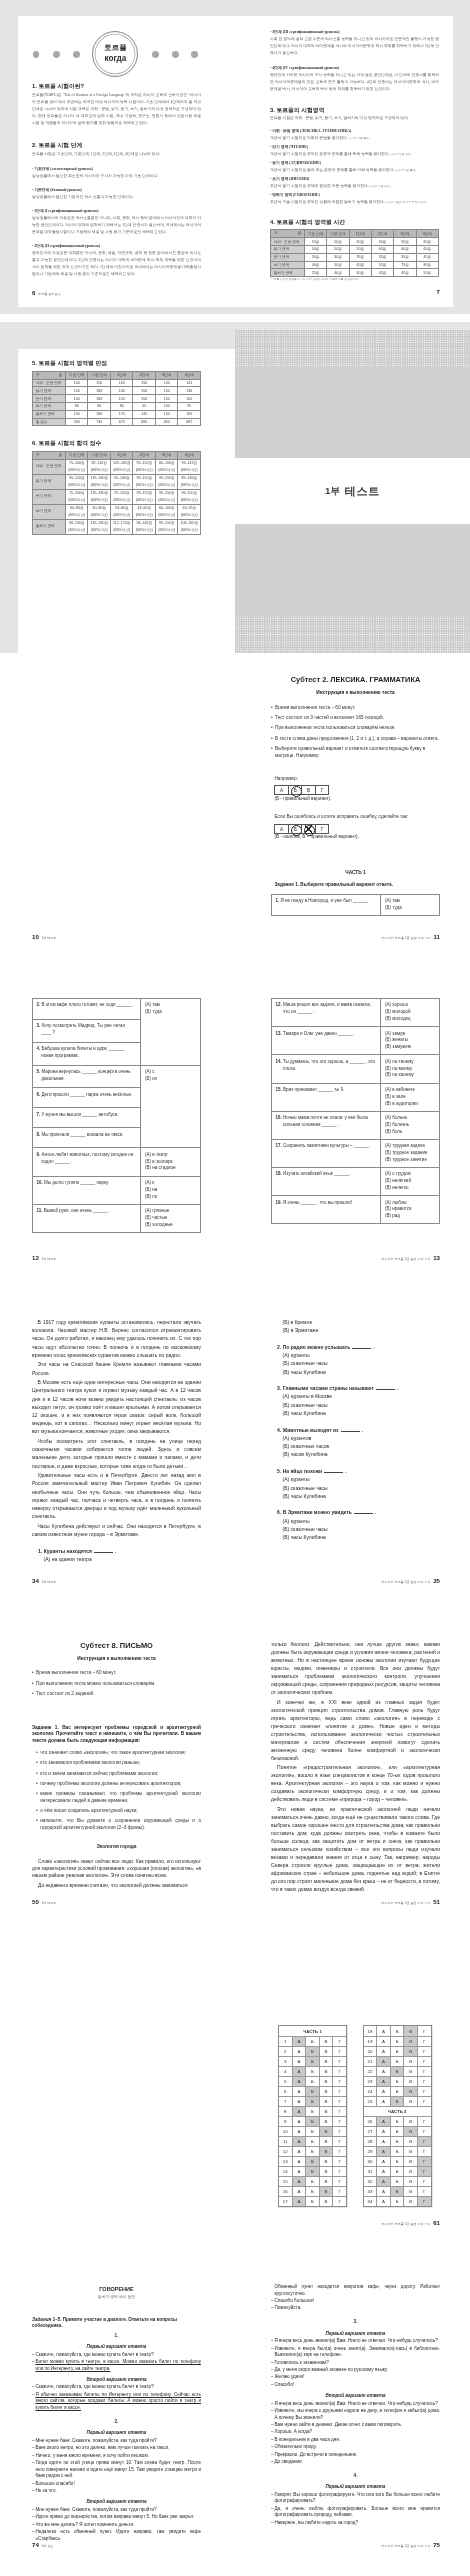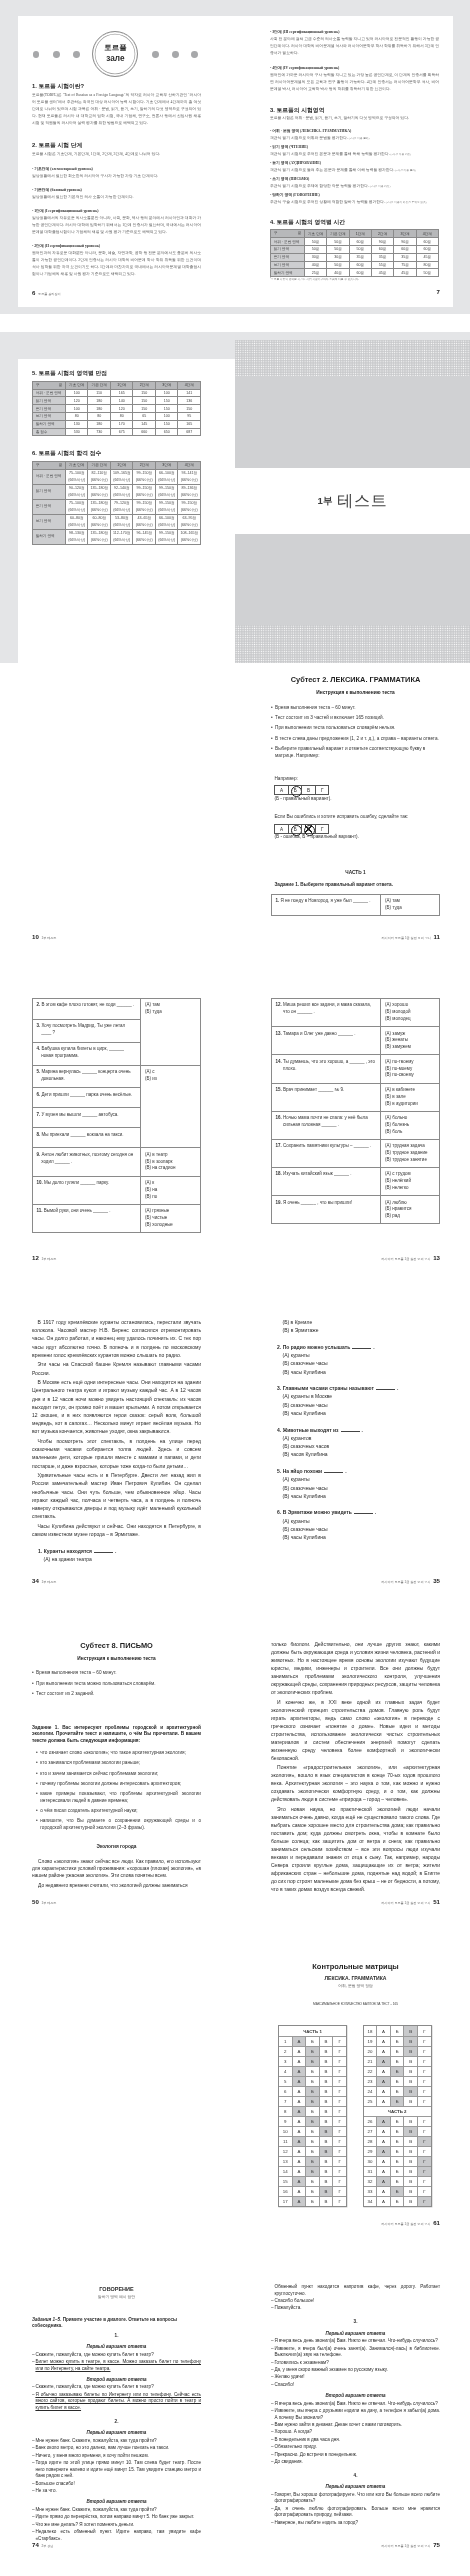--- a/index.html
+++ b/index.html
@@ -39,29 +39,29 @@
 
 .tbl{display:grid;grid-template-columns:34px repeat(6,1fr);border-top:0.7px solid #8a8a8a;border-left:0.7px solid #8a8a8a;font-size:3.6px;color:#444}
 .tbl .c{border-right:0.7px solid #8a8a8a;border-bottom:0.7px solid #8a8a8a;height:7.8px;display:flex;align-items:center;justify-content:center;text-align:center;white-space:nowrap;overflow:hidden}
 .tbl .hd{background:#b7b8ba;color:#333}
 .tbl .lb{background:#cdced0;justify-content:flex-start;padding-left:2.7px;color:#333}
 .tbl .hl{display:block;text-align:justify;text-align-last:justify;padding:0 2.7px;line-height:7.2px}
 .tbl .tall{height:15px;flex-direction:column;line-height:6.8px}
 .t8{grid-template-columns:33px repeat(6,1fr)}
 
 
-#secB{top:332px;height:331px;background:#e4e5e7}
+#secB{top:322px;height:331px;background:#e4e5e7}
 #p8{left:18.4px;top:27px;width:217px;height:304px}
 #p9{left:235px;top:8.2px;width:235px;height:323px;background:#fff}
 #c8{left:13.6px;top:11.3px;width:169px}
 .dots{position:absolute;left:0;width:235px;background-color:#c9cacc;background-image:radial-gradient(circle,#ffffff 0.6px,transparent 0.8px);background-size:2.3px 2.3px}
 .gband{position:absolute;left:0;width:235px;background:#d0d1d3}
 .wband{position:absolute;left:0;width:235px;background:#fff;display:flex;align-items:center;justify-content:center;gap:4.8px;color:#3f3f3f}
 .wband .pt{font-size:9.6px;font-weight:bold}
-.wband .tt{font-size:16px;font-weight:normal;letter-spacing:0.7px}
+.wband .tt{font-size:11px;font-weight:bold;letter-spacing:0.7px}
 
 
 .rt-title{font-size:7.4px;line-height:9.6px;font-weight:bold;text-align:center;color:#1e1e1e}
 .rt-sub{font-size:4.8px;line-height:6.8px;font-weight:bold;text-align:center;color:#222}
 .rbul{position:relative;font-size:4.7px;line-height:6.8px;color:#333;padding-left:4.1px}
 .rbul::before{content:"•";position:absolute;left:0;top:0}
 .rbul + .rbul{margin-top:3.4px}
 .rtxt{font-size:4.7px;line-height:6.8px;color:#333}
 
 #secC{top:645px;height:307px}
@@ -162,21 +162,21 @@
 <section class="sec" id="secA">
   <div class="wpage" id="p6">
     <div class="edot" style="left:14.3px"></div>
     <div class="edot" style="left:35px"></div>
     <div class="edot" style="left:55px"></div>
     <div class="edot" style="left:134px"></div>
     <div class="edot" style="left:154px"></div>
     <div class="edot" style="left:173px"></div>
     <div class="ring">
       <span class="e1">토르플</span>
-      <span class="e2">зале</span>
+      <span class="e2">когда</span>
     </div>
     <div class="col" id="c6">
       <div class="kh">1. 토르플 시험이란?</div>
       <div class="kb mt2">토르플(TORFL)은 ‘Test of Russian as a Foreign Language’의 약자로 러시아 교육부 산하기관인 ‘러시아어 토르플 센터’에서 주관하는 외국인 대상 러시아어 능력 시험이다. 기초 단계에서 4단계까지 총 여섯 단계로 나뉘어 있으며 시험 과목은 어휘 · 문법, 읽기, 듣기, 쓰기, 말하기의 다섯 영역으로 구성되어 있다. 현재 토르플은 러시아 내 대학교의 입학 시험, 국내 기업체, 연구소, 언론사 등에서 신입사원 채용 시험 및 직원들의 러시아어 실력 평가를 위한 방법으로 채택되고 있다.</div>
       <div class="kh" style="margin-top:14.3px">2. 토르플 시험 단계</div>
       <div class="kb" style="margin-top:2.4px">토르플 시험은 기초단계, 기본단계, 1단계, 2단계, 3단계, 4단계로 나뉘어 있다.</div>
       <div>
         <div class="klv">
           <div class="kn">- 기초단계 (элементарный уровень)</div>
           <div class="kb">일상생활에서 필요한 최소한의 러시아어 구사가 가능한 가장 기초 단계이다.</div>
@@ -916,26 +916,20 @@
     <span class="fnum">50</span>
     <span class="flab">1부 테스트</span>
   </div>
   <div class="rfoot" style="top:305px">
     <span class="flab">러시아어 토르플 1급 실전 모의 고사</span>
     <span class="fnum">51</span>
   </div>
 </section>
 
 <section class="sec" id="secG">
-  <div class="col" id="c61">
-    <div class="mt">Контрольные матрицы</div>
-    <div class="ms">ЛЕКСИКА. ГРАММАТИКА</div>
-    <div class="mk">어휘, 문법 영역 정답</div>
-    <div class="mx">МАКСИМАЛЬНОЕ КОЛИЧЕСТВО БАЛЛОВ ЗА ТЕСТ – 165</div>
-  </div>
   <div class="mgrids">
     <div class="mgrid">
       <div class="mrow" data-kind="header">
         <div class="mhead">ЧАСТЬ 1</div>
 
       </div>
 
       <div class="mrow" data-answer="А">
 
         <div class="mnum">1</div>

